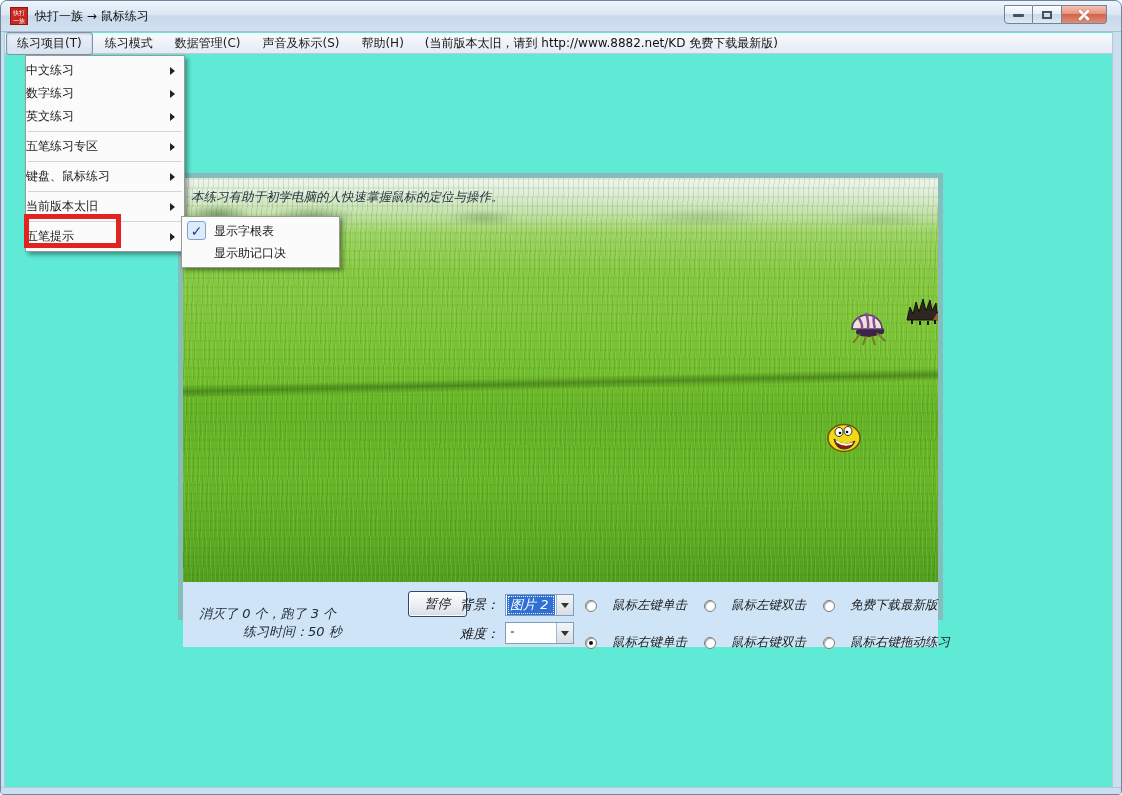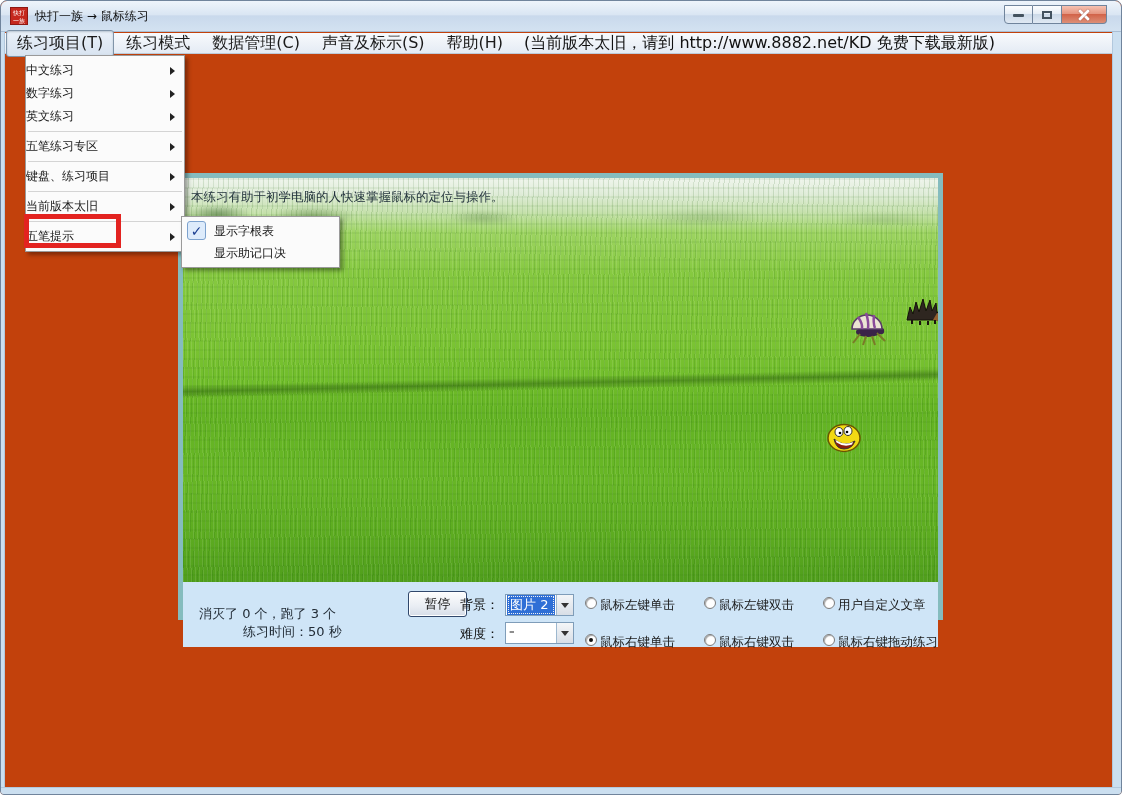--- a/index.html
+++ b/index.html
@@ -1,19 +1,19 @@
 <!DOCTYPE html>
 <html><head>
 <meta charset="utf-8">
 <style>
   * { box-sizing: border-box; margin: 0; padding: 0; }
   html, body { width: 1122px; height: 795px; overflow: hidden; }
   body { font-family: "DejaVu Sans", "Liberation Sans", sans-serif; font-size: 12px; color: #1a1a1a; }
 
-  .window { position: absolute; inset: 0; background: #c2410c; border: 1px solid #70849c;
+  .window { position: absolute; inset: 0; background: #5eead4; border: 1px solid #70849c;
             border-radius: 7px 7px 4px 4px; overflow: hidden; }
   .frame-left  { position: absolute; left: 0; top: 31px; width: 4px;  bottom: 0; background: #cbdff0; border-right: 1px solid #b2c8dd; }
   .frame-right { position: absolute; right: 0; top: 31px; width: 9px; bottom: 0; background: #cbdff0; border-left: 1px solid #b2c8dd; }
   .frame-bottom{ position: absolute; left: 0; right: 0; bottom: 0; height: 7px; background: #cbdff0; border-top: 1px solid #b2c8dd; }
 
   
   .titlebar { position: absolute; left: 0; top: 0; right: 0; height: 31px;
               background: linear-gradient(#eef4fb, #dae6f3 45%, #c9d9ec 50%, #d3e2f1);
               border-bottom: 1px solid #a9bed4; display: flex; align-items: center; }
   .app-icon { width: 18px; height: 18px; margin: 0 7px 0 9px; background: #c5281e; border: 1px solid #8e1812;
@@ -30,21 +30,21 @@
   .glyph-max { position: absolute; left: 9px; top: 5px; width: 10px; height: 8px; border: 2px solid #43525f; }
   .glyph-close { position: absolute; inset: 0; }
   .glyph-close::before, .glyph-close::after { content: ""; position: absolute; left: 50%; top: 50%; width: 14px; height: 3px;
        background: #fff; border-radius: 1px; box-shadow: 0 0 1px #7e2718; }
   .glyph-close::before { transform: translate(-50%,-50%) rotate(45deg); }
   .glyph-close::after  { transform: translate(-50%,-50%) rotate(-45deg); }
 
   
   .menubar { position: absolute; left: 4px; right: 9px; top: 32px; height: 21px;
              background: linear-gradient(#f8fafd, #e4ebf4); border-bottom: 1px solid #bdcad9;
-             display: flex; align-items: center; font-size: 16px; }
+             display: flex; align-items: center; font-size: 12px; }
   .menubar-item { padding: 2px 10px; margin: 0 1px; white-space: nowrap; cursor: default; }
   .menubar-item.pressed { border: 1px solid #8094a8; border-radius: 3px;
              background: linear-gradient(#eaf1f9, #d8e3f0); box-shadow: inset 0 1px 2px rgba(90,110,130,.35); }
   .menubar-notice { margin-left: 10px; white-space: nowrap; color: #111; }
 
   
   .dropdown { position: absolute; left: 24px; top: 54px; width: 160px;
               background: #fbfbfb; border: 1px solid #9a9a9a; box-shadow: 3px 3px 4px rgba(0,0,0,.35);
               padding: 3px 0; z-index: 30; }
   .menu-item { height: 23px; display: flex; align-items: center; padding-left: 0; position: relative; cursor: default; }
@@ -58,21 +58,21 @@
   .submenu { position: absolute; left: 180px; top: 215px; width: 159px;
              background: #fbfbfb; border: 1px solid #9a9a9a; box-shadow: 3px 3px 4px rgba(0,0,0,.35);
              padding: 3px 0; z-index: 35; }
   .submenu-item { height: 22px; display: flex; align-items: center; position: relative; padding-left: 32px; cursor: default; }
   .check-box { position: absolute; left: 5px; top: 1px; width: 19px; height: 19px;
                border: 1px solid #7da2ce; border-radius: 3px; background: #ddebfb;
                color: #1b3e91; font-size: 14px; font-weight: bold; text-align: center; line-height: 18px; }
 
   
   .panel { position: absolute; left: 177px; top: 172px; width: 765px; height: 447px;
-           border: 5px solid #85bcbe; background: #cfe5f7; z-index: 10; }
+           border: 5px solid #85bcbe; background: #cfe5f7; z-index: 10; font-style: italic; }
   .game-image { position: absolute; left: 0; top: 0; width: 755px; height: 404px; overflow: hidden;
        background-image:
          repeating-linear-gradient(88deg, rgba(255,255,255,.10) 0 1px, transparent 1px 4px),
          repeating-linear-gradient(93deg, rgba(15,85,0,.13) 0 1px, transparent 1px 5px),
          repeating-linear-gradient(180deg, rgba(35,105,10,.07) 0 2px, transparent 2px 9px),
          linear-gradient(#eff5ec 0px, #dfecd8 16px, #c6e1ad 34px, #9dd461 55px, #86c940 95px,
                          #7cc434 160px, #70bd2a 205px, #63b323 235px, #68b726 300px, #5cab20 360px, #509e1c 404px);
   }
   .trees { position: absolute; left: 0; top: 18px; width: 100%; height: 28px; filter: blur(1.2px);
        background:
@@ -107,21 +107,21 @@
   .combo1 { left: 322px; top: 12px; }
   .combo2 { left: 322px; top: 40px; gap: 42px; }
   .combo-value { flex: 1; padding: 1px 2px 1px 3px; white-space: nowrap; overflow: hidden; }
   .combo-value.selected { background: #2f6fd6; color: #fff; outline: 1px dotted #f0f0f0; outline-offset: -2px; margin: 1px; }
   .combo-btn { width: 17px; height: 100%; border-left: 1px solid #9db8cf;
            background: linear-gradient(#f4f6f8, #d8dee6); display: flex; align-items: center; justify-content: center; cursor: pointer; }
   .combo-arrow { width: 0; height: 0; border-top: 5px solid #333; border-left: 4px solid transparent; border-right: 4px solid transparent; }
 
   .radio-row { position: absolute; left: 402px; display: flex; align-items: center; white-space: nowrap; font-size: 12.5px; }
   .radio-row1 { top: 15px; } .radio-row2 { top: 43px; margin-top: 9px; }
-  .radio-opt { display: flex; align-items: flex-start; margin-right: 6px; cursor: pointer; }
+  .radio-opt { display: flex; align-items: center; margin-right: 6px; cursor: pointer; gap: 12px; }
   .radio-circle { width: 12px; height: 12px; border-radius: 50%; background: #fff; border: 1px solid #7b7b7b;
            box-shadow: inset 1px 1px 1px rgba(0,0,0,.35); margin-right: 3px; position: relative; flex: 0 0 auto; }
   .radio-circle.checked::after { content: ""; position: absolute; left: 3px; top: 3px; width: 4px; height: 4px;
            border-radius: 50%; background: #111; }
 </style>
 </head>
 <body>
 
 <div class="window">
 
@@ -214,21 +214,21 @@
         <div class="radio-opt" style="width:113px">
           <div class="radio-circle"></div>
           <span>鼠标左键单击</span>
         </div>
         <div class="radio-opt" style="width:113px">
           <div class="radio-circle"></div>
           <span>鼠标左键双击</span>
         </div>
         <div class="radio-opt">
           <div class="radio-circle"></div>
-          <span>用户自定义文章</span>
+          <span>免费下载最新版</span>
         </div>
       </div>
       <div class="radio-row radio-row2">
         <div class="radio-opt" style="width:113px">
           <div class="radio-circle checked"></div>
           <span>鼠标右键单击</span>
         </div>
         <div class="radio-opt" style="width:113px">
           <div class="radio-circle"></div>
           <span>鼠标右键双击</span>
@@ -254,21 +254,21 @@
       <span>英文练习</span>
       <span class="mi-arrow"></span>
     </div>
     <div class="menu-sep"></div>
     <div class="menu-item">
       <span>五笔练习专区</span>
       <span class="mi-arrow"></span>
     </div>
     <div class="menu-sep"></div>
     <div class="menu-item">
-      <span>键盘、练习项目</span>
+      <span>键盘、鼠标练习</span>
       <span class="mi-arrow"></span>
     </div>
     <div class="menu-sep"></div>
     <div class="menu-item">
       <span>当前版本太旧</span>
       <span class="mi-arrow"></span>
     </div>
     <div class="menu-sep"></div>
     <div class="menu-item">
       <span>五笔提示</span>

